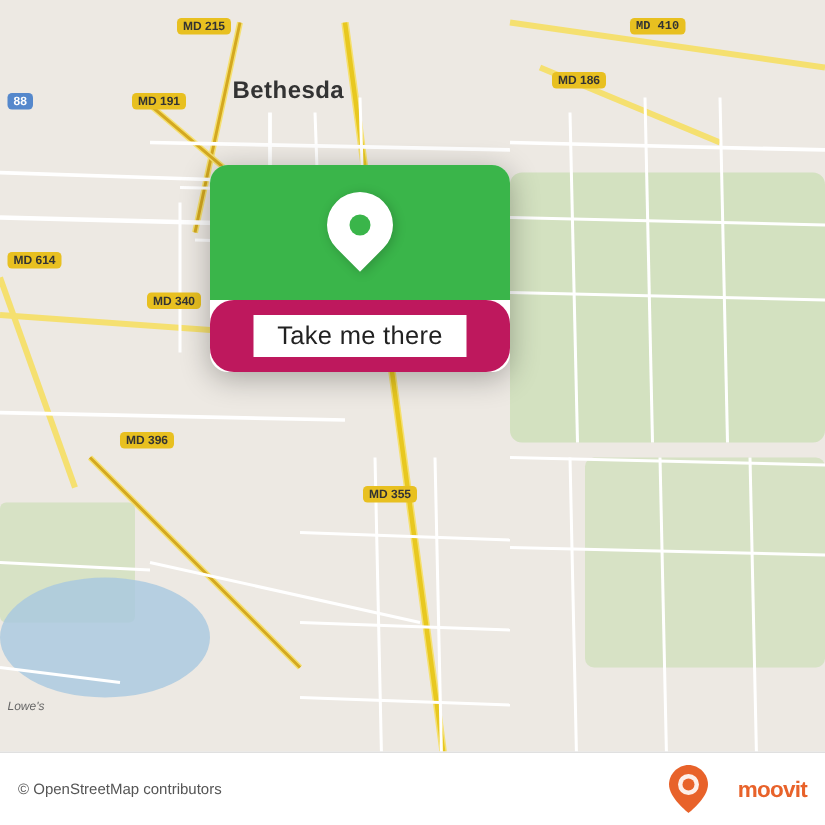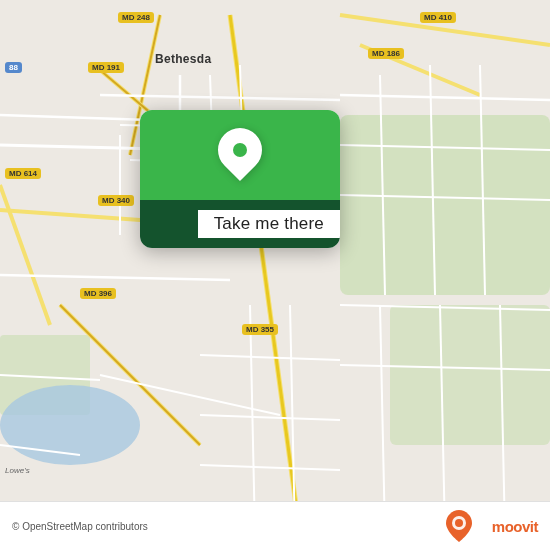--- a/index.html
+++ b/index.html
@@ -42,25 +42,26 @@
     #popup-top {
       background-color: #3ab54a;
       height: 90px;
       display: flex;
       align-items: center;
       justify-content: center;
       position: relative;
     }
 
     #popup-bottom {
-      background: #14532d;
+      background: #be185d;
       padding: 10px 0;
       display: flex;
       align-items: center;
-      justify-content: flex-end;
+      justify-content: center;
+      border-radius: 16px;
     }
 
     #take-me-btn {
       background: white;
       border: none;
       font-size: 17px;
       font-weight: 500;
       color: #222;
       cursor: pointer;
       padding: 4px 16px;
@@ -206,24 +207,24 @@
     <line x1="200" y1="340" x2="340" y2="345" stroke="white" stroke-width="2"></line>
     <line x1="200" y1="400" x2="340" y2="405" stroke="white" stroke-width="2"></line>
     <line x1="200" y1="450" x2="340" y2="455" stroke="white" stroke-width="2"></line>
     <line x1="250" y1="290" x2="255" y2="520" stroke="white" stroke-width="2"></line>
     <line x1="290" y1="290" x2="295" y2="520" stroke="white" stroke-width="2"></line>
 
     <line x1="0" y1="430" x2="80" y2="440" stroke="white" stroke-width="2"></line>
     <text x="5" y="458" font-size="8" fill="#666" font-style="italic">Lowe's</text>
   </svg>
 
-  <div class="map-label" style="left:155px; top:52px; font-size:12px; color:#333; font-weight:600; z-index:6;">Bethesda</div>
-
-  <div class="road-badge road-badge-yellow" style="left:118px; top:12px;">MD 248</div>
-  <div class="road-badge road-badge-yellow" style="left:420px; top:12px;">MD 410</div>
+  <div class="map-label" style="left:155px; top:52px; font-size:16px; color:#333; font-weight:600; z-index:6;">Bethesda</div>
+
+  <div class="road-badge road-badge-yellow" style="left:118px; top:12px;">MD 215</div>
+  <div class="road-badge road-badge-yellow" style="left:420px; top:12px;font-family:Liberation Mono, monospace;">MD 410</div>
   <div class="road-badge" style="left:5px; top:62px; background:#5588cc;">88</div>
   <div class="road-badge road-badge-yellow" style="left:88px; top:62px;">MD 191</div>
   <div class="road-badge road-badge-yellow" style="left:368px; top:48px;">MD 186</div>
   <div class="road-badge road-badge-yellow" style="left:5px; top:168px;">MD 614</div>
   <div class="road-badge road-badge-yellow" style="left:98px; top:195px;">MD 340</div>
   <div class="road-badge road-badge-yellow" style="left:242px; top:294px;margin-top:30px;">MD 355</div>
   <div class="road-badge road-badge-yellow" style="left:80px; top:288px;">MD 396</div>
 
   <div id="popup-card">
     <div id="popup-top">

